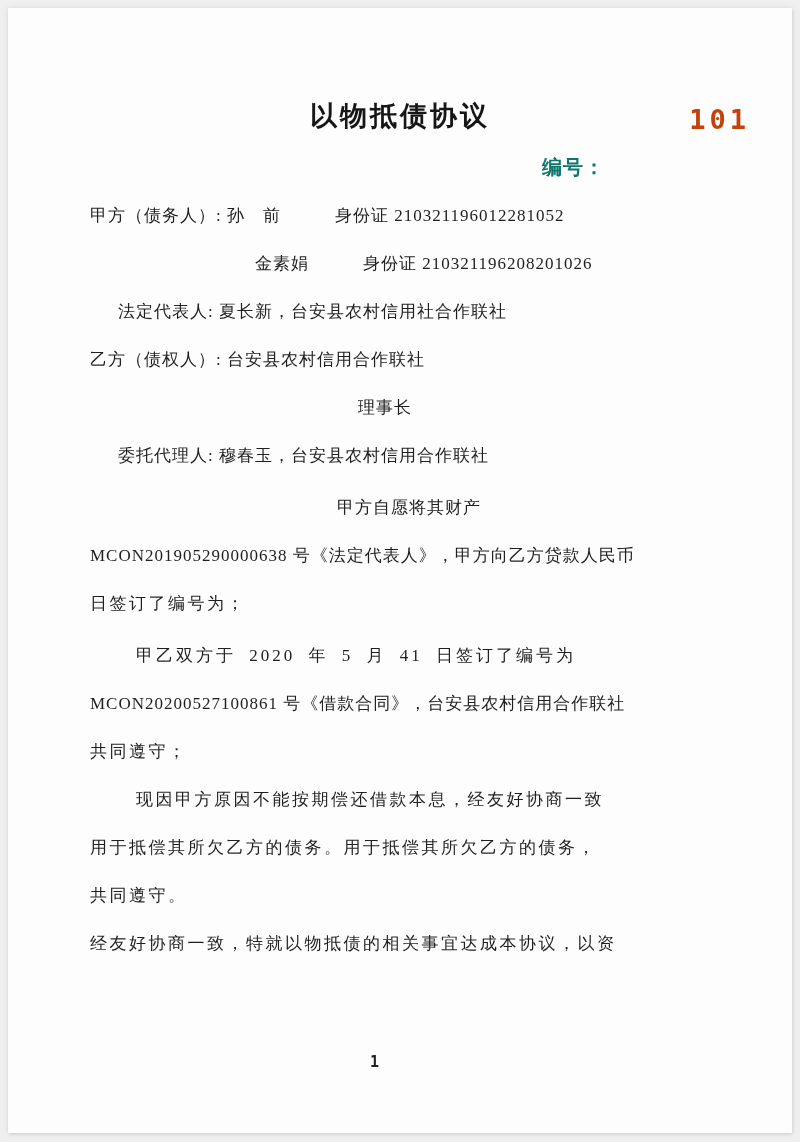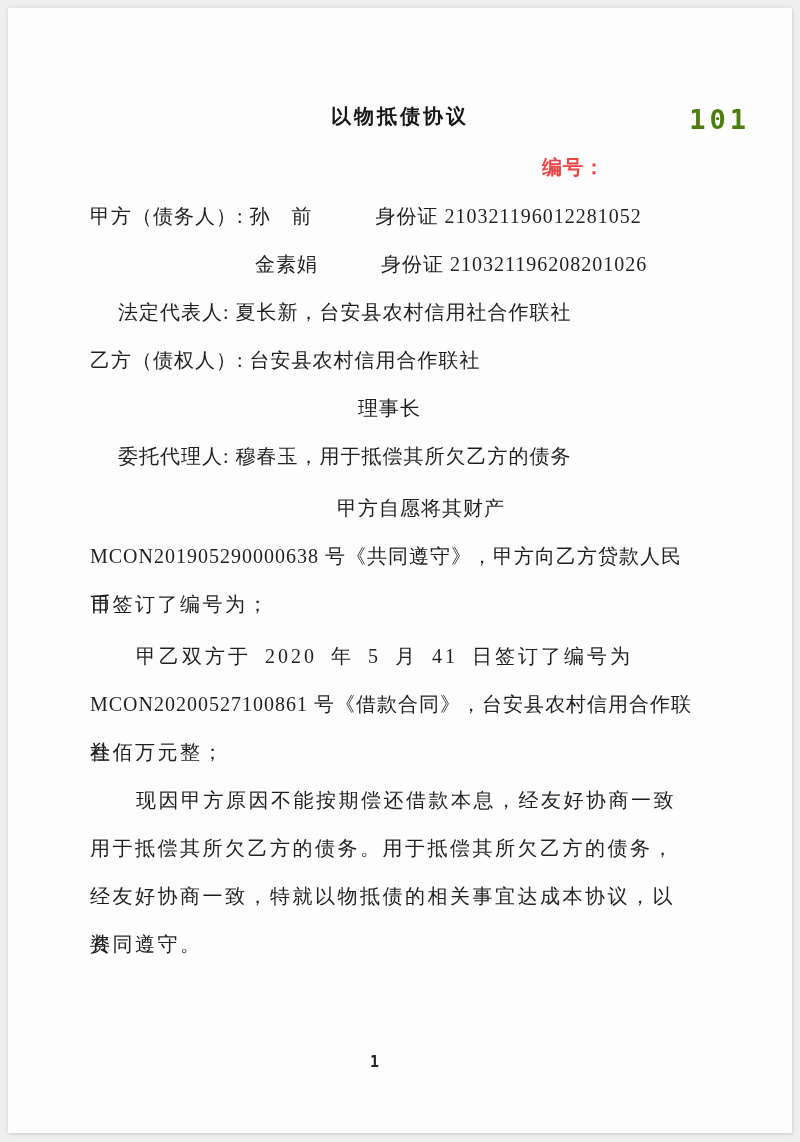--- a/index.html
+++ b/index.html
@@ -20,54 +20,54 @@
     left: 8px; top: 8px;
     width: 784px; height: 1125px;
     background: #fdfdfd;
     box-shadow: 0 0 5px rgba(0,0,0,0.10), 1px 2px 3px rgba(0,0,0,0.06);
     color: #1f1f1f;
   }
   .title {
     margin-top: 86px;
     text-align: center;
     font-family: "Liberation Sans", "DejaVu Sans", sans-serif;
-    font-size: 20px;
+    font-size: 27px;
     font-weight: bold;
     letter-spacing: 3px;
     line-height: 44px;
     color: #161616;
   }
   .page-stamp {
     position: absolute;
     top: 96px;
     right: 42px;
     font-family: "DejaVu Sans Mono", "Liberation Mono", monospace;
     font-size: 27px;
     font-weight: bold;
     letter-spacing: 4px;
-    color: #4d7c0f;
+    color: #c2410c;
   }
   .ref-line {
     margin-top: 14px;
     padding-right: 187px;
     text-align: right;
     font-size: 20px;
     font-weight: 600;
     line-height: 30px;
     letter-spacing: 1px;
-    color: #ef4444;
+    color: #0f766e;
   }
   .body {
     padding-left: 82px;
     padding-right: 96px;
   }
   .line {
     height: 48px;
     line-height: 48px;
-    font-size: 20px;
+    font-size: 17px;
     letter-spacing: 2.5px;
     white-space: pre-wrap;
     color: #1f1f1f;
   }
   .tight  { letter-spacing: 1px; }
   .spread { letter-spacing: 3px; word-spacing: 6px; }
   .ind-first  { padding-left: 46px; }   
   .ind-label  { padding-left: 28px; }   
   .ind-a2     { padding-left: 165px; }  
   .ind-title1 { padding-left: 268px; }  
@@ -102,34 +102,34 @@
       <div class="line tight m10">甲方（债务人）: 孙　前　　　身份证 210321196012281052</div>
 
       <div class="line tight ind-a2">金素娟　　　身份证 210321196208201026</div>
 
       <div class="line tight ind-label">法定代表人: 夏长新，台安县农村信用社合作联社</div>
 
       <div class="line tight">乙方（债权人）: 台安县农村信用合作联社</div>
 
       <div class="line tight ind-title1">理事长</div>
 
-      <div class="line tight ind-label">委托代理人: 穆春玉，用于抵偿其所欠乙方的债务</div>
+      <div class="line tight ind-label">委托代理人: 穆春玉，台安县农村信用合作联社</div>
 
       <div class="line tight ind-title2 m4">甲方自愿将其财产</div>
 
-      <div class="line tight">MCON201905290000638 号《共同遵守》，甲方向乙方贷款人民币</div>
+      <div class="line tight">MCON201905290000638 号《法定代表人》，甲方向乙方贷款人民币</div>
       <div class="line">日签订了编号为；</div>
 
       <div class="line spread ind-first m4">甲乙双方于 2020 年 5 月 41 日签订了编号为</div>
       <div class="line tight">MCON20200527100861 号《借款合同》，台安县农村信用合作联社</div>
-      <div class="line">叁佰万元整；</div>
+      <div class="line">共同遵守；</div>
 
       <div class="line ind-first">现因甲方原因不能按期偿还借款本息，经友好协商一致</div>
       <div class="line">用于抵偿其所欠乙方的债务。用于抵偿其所欠乙方的债务，</div>
+      <div class="line">共同遵守。</div>
       <div class="line">经友好协商一致，特就以物抵债的相关事宜达成本协议，以资</div>
-      <div class="line">共同遵守。</div>
 
     </div>
 
     <div class="footer-page-number">1</div>
 
   </div>
 </div>
 
 </body></html>

